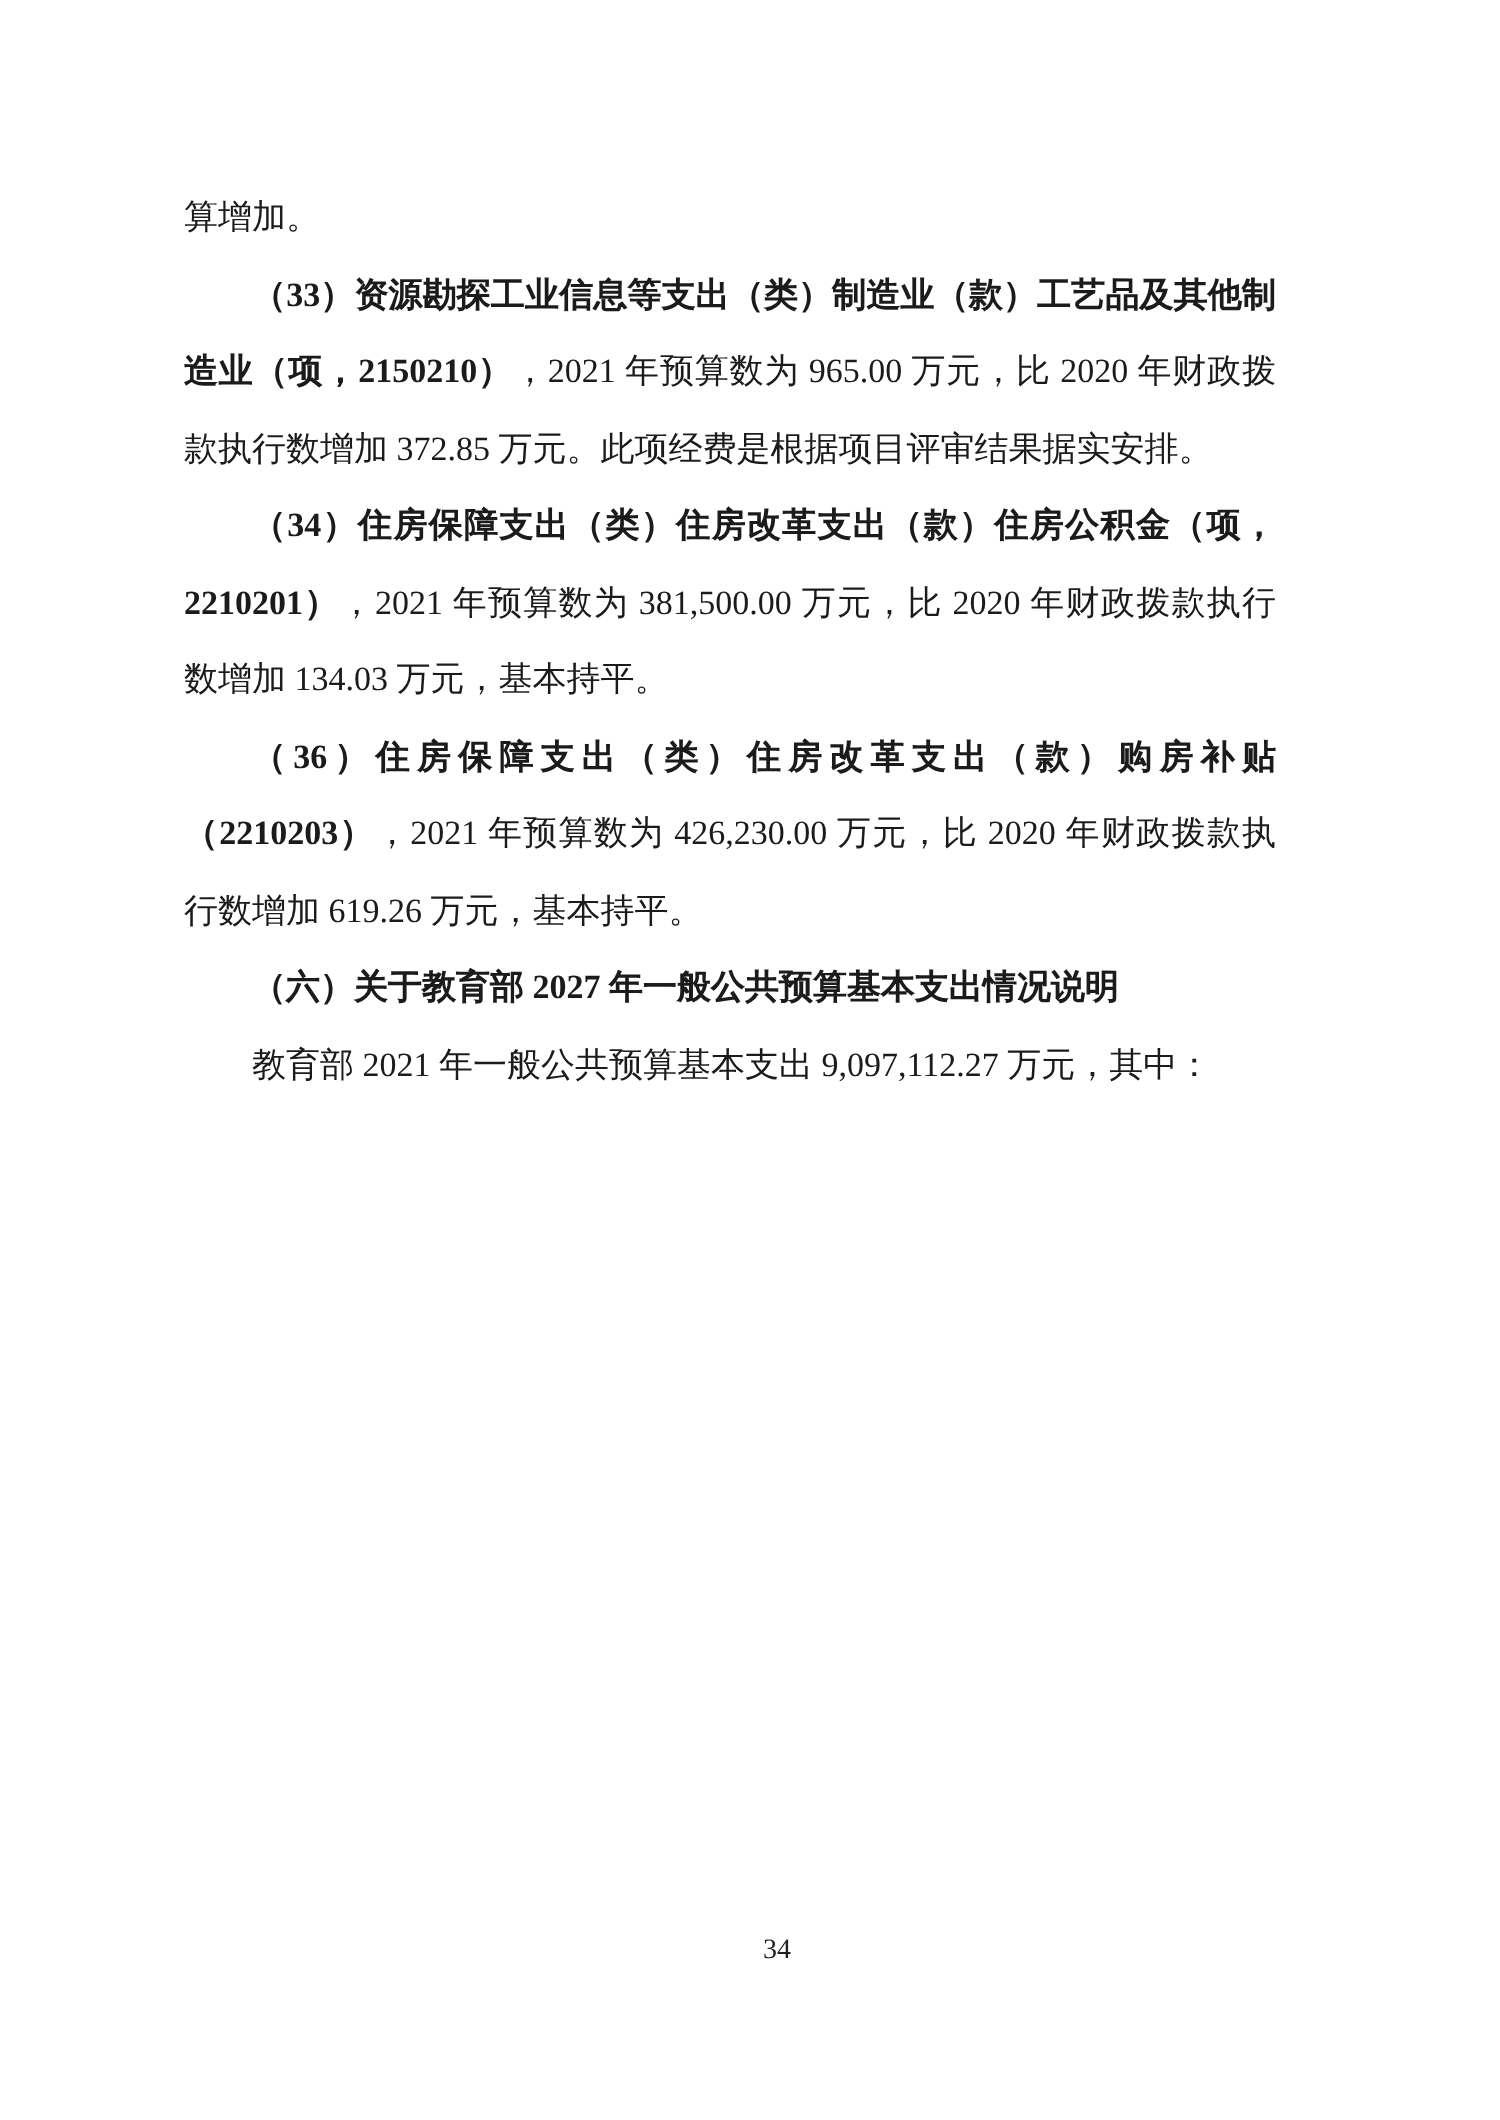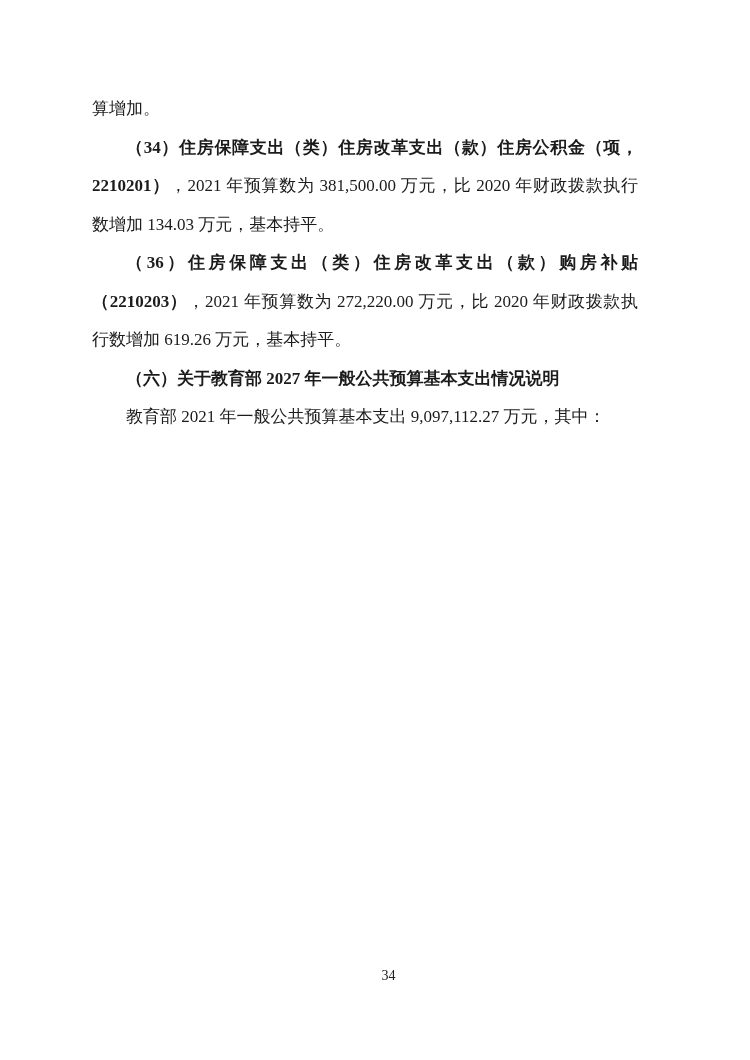--- a/index.html
+++ b/index.html
@@ -48,25 +48,26 @@
 </style>
 </head>
 <body>
 
 <div class="page">
   <div class="content">
 
     <p class="para noindent">算增加。</p>
 
 
+    <p class="para"><span class="b">（33）资源勘探工业信息等支出（类）制造业（款）工艺品及其他制造业（项，2150210）</span><span>，2021 年预算数为 965.00 万元，比 2020 年财政拨款执行数增加 372.85 万元。此项经费是根据项目评审结果据实安排。</span></p>
 
     <p class="para"><span class="b">（34）住房保障支出（类）住房改革支出（款）住房公积金（项，2210201）</span><span>，2021 年预算数为 381,500.00 万元，比 2020 年财政拨款执行数增加 134.03 万元，基本持平。</span></p>
 
 
-    <p class="para"><span class="b">（36）住房保障支出（类）住房改革支出（款）购房补贴（2210203）</span><span>，2021 年预算数为 272,220.00 万元，比 2020 年财政拨款执行数增加 619.26 万元，基本持平。</span></p>
+    <p class="para"><span class="b">（36）住房保障支出（类）住房改革支出（款）购房补贴（2210203）</span><span>，2021 年预算数为 426,230.00 万元，比 2020 年财政拨款执行数增加 619.26 万元，基本持平。</span></p>
 
     <p class="para b">（六）关于教育部 2027 年一般公共预算基本支出情况说明</p>
 
     <p class="para">教育部 2021 年一般公共预算基本支出 9,097,112.27 万元，其中：</p>
 
 
   </div>
 
   <div class="footer">34</div>
 </div>

